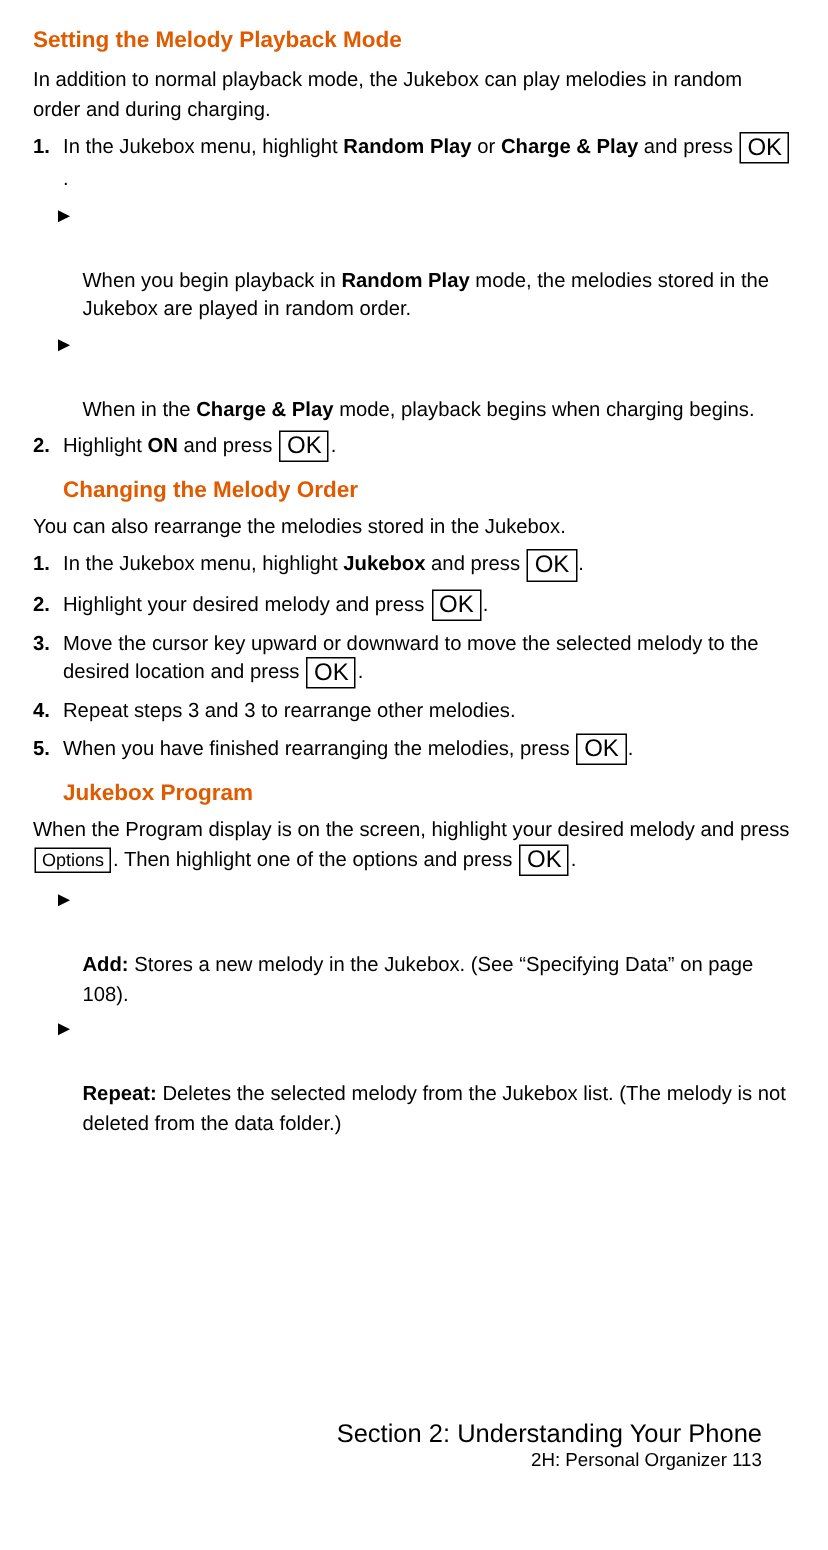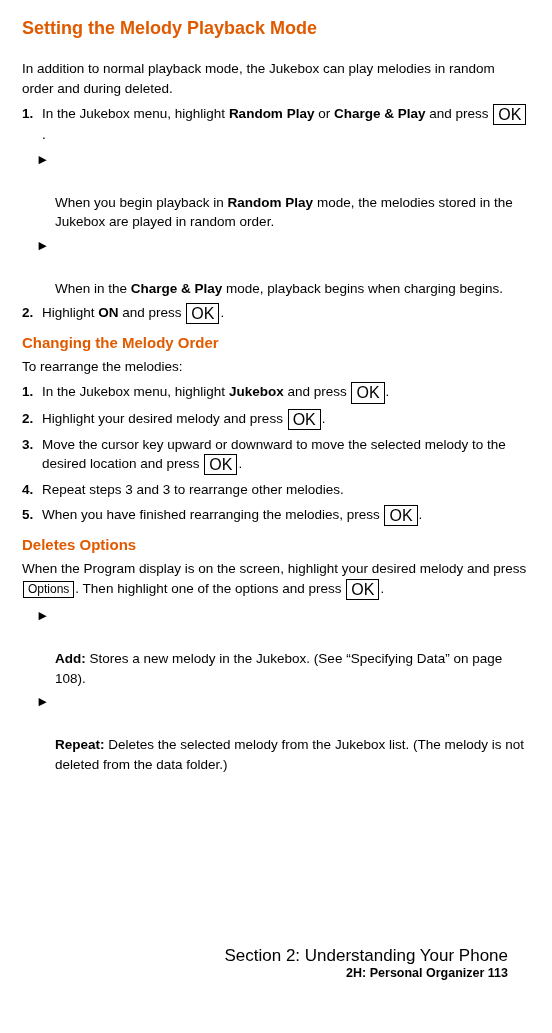--- a/index.html
+++ b/index.html
@@ -12,34 +12,35 @@
       min-height: 1033px;
       background: #ffffff;
       font-family: Arial, sans-serif;
       font-size: 13.5px;
       color: #000000;
       padding: 18px 22px 18px 22px;
     }
     .page-title {
       color: #e05a00;
       font-weight: bold;
-      font-size: 18px;
-      margin-bottom: 20px;
+      font-size: 15px;
+      margin-bottom: 8px;
     }
     .body-text {
       font-size: 13.5px;
       line-height: 1.45;
       margin-bottom: 6px;
     }
     .section-heading {
       color: #e05a00;
       font-weight: bold;
       font-size: 15px;
       margin-top: 10px;
       margin-bottom: 6px;
+      margin-left: 20px;
     }
     .numbered-item {
       display: flex;
       align-items: flex-start;
       margin-bottom: 5px;
       line-height: 1.45;
     }
     .numbered-item .num {
       font-weight: bold;
       min-width: 18px;
@@ -96,35 +97,34 @@
       right: 22px;
       text-align: right;
       font-size: 12.5px;
       color: #000;
     }
     .footer-line1 {
       font-size: 17px;
     }
     .footer-line2 {
       font-size: 12.5px;
-      font-weight: bold;
     }
     .content-area {
       position: relative;
       min-height: 980px;
     }
   </style>
 </head>
 <body>
 
 <div class="content-area">
 
   <div class="page-title">Setting the Melody Playback Mode</div>
 
-  <p class="body-text">In addition to normal playback mode, the Jukebox can play melodies in random order and during deleted.</p>
+  <p class="body-text">In addition to normal playback mode, the Jukebox can play melodies in random order and during charging.</p>
 
   <div class="numbered-item">
     <span class="num"><b>1.</b></span>
     <span class="content">
       In the Jukebox menu, highlight <b>Random Play</b> or <b>Charge &amp; Play</b> and press <span class="ok-box">OK</span>.
     </span>
   </div>
 
   <div class="bullet-item">
     <span class="arrow">►</span>
@@ -142,21 +142,21 @@
 
   <div class="numbered-item">
     <span class="num"><b>2.</b></span>
     <span class="content">
       Highlight <b>ON</b> and press <span class="ok-box">OK</span>.
     </span>
   </div>
 
   <div class="section-heading">Changing the Melody Order</div>
 
-  <p class="body-text">To rearrange the melodies:</p>
+  <p class="body-text">You can also rearrange the melodies stored in the Jukebox.</p>
 
   <div class="numbered-item">
     <span class="num"><b>1.</b></span>
     <span class="content">
       In the Jukebox menu, highlight <b>Jukebox</b> and press <span class="ok-box">OK</span>.
     </span>
   </div>
 
   <div class="numbered-item">
     <span class="num"><b>2.</b></span>
@@ -179,21 +179,21 @@
     </span>
   </div>
 
   <div class="numbered-item">
     <span class="num"><b>5.</b></span>
     <span class="content">
       When you have finished rearranging the melodies, press <span class="ok-box">OK</span>.
     </span>
   </div>
 
-  <div class="section-heading">Deletes Options</div>
+  <div class="section-heading">Jukebox Program</div>
 
   <p class="body-text">
     When the Program display is on the screen, highlight your desired melody and press <span class="options-box">Options</span>. Then highlight one of the options and press <span class="ok-box">OK</span>.
   </p>
 
   <div class="bullet-item">
     <span class="arrow">►</span>
     <span class="content">
       <b>Add:</b> Stores a new melody in the Jukebox. (See “Specifying Data” on page 108).
     </span>

